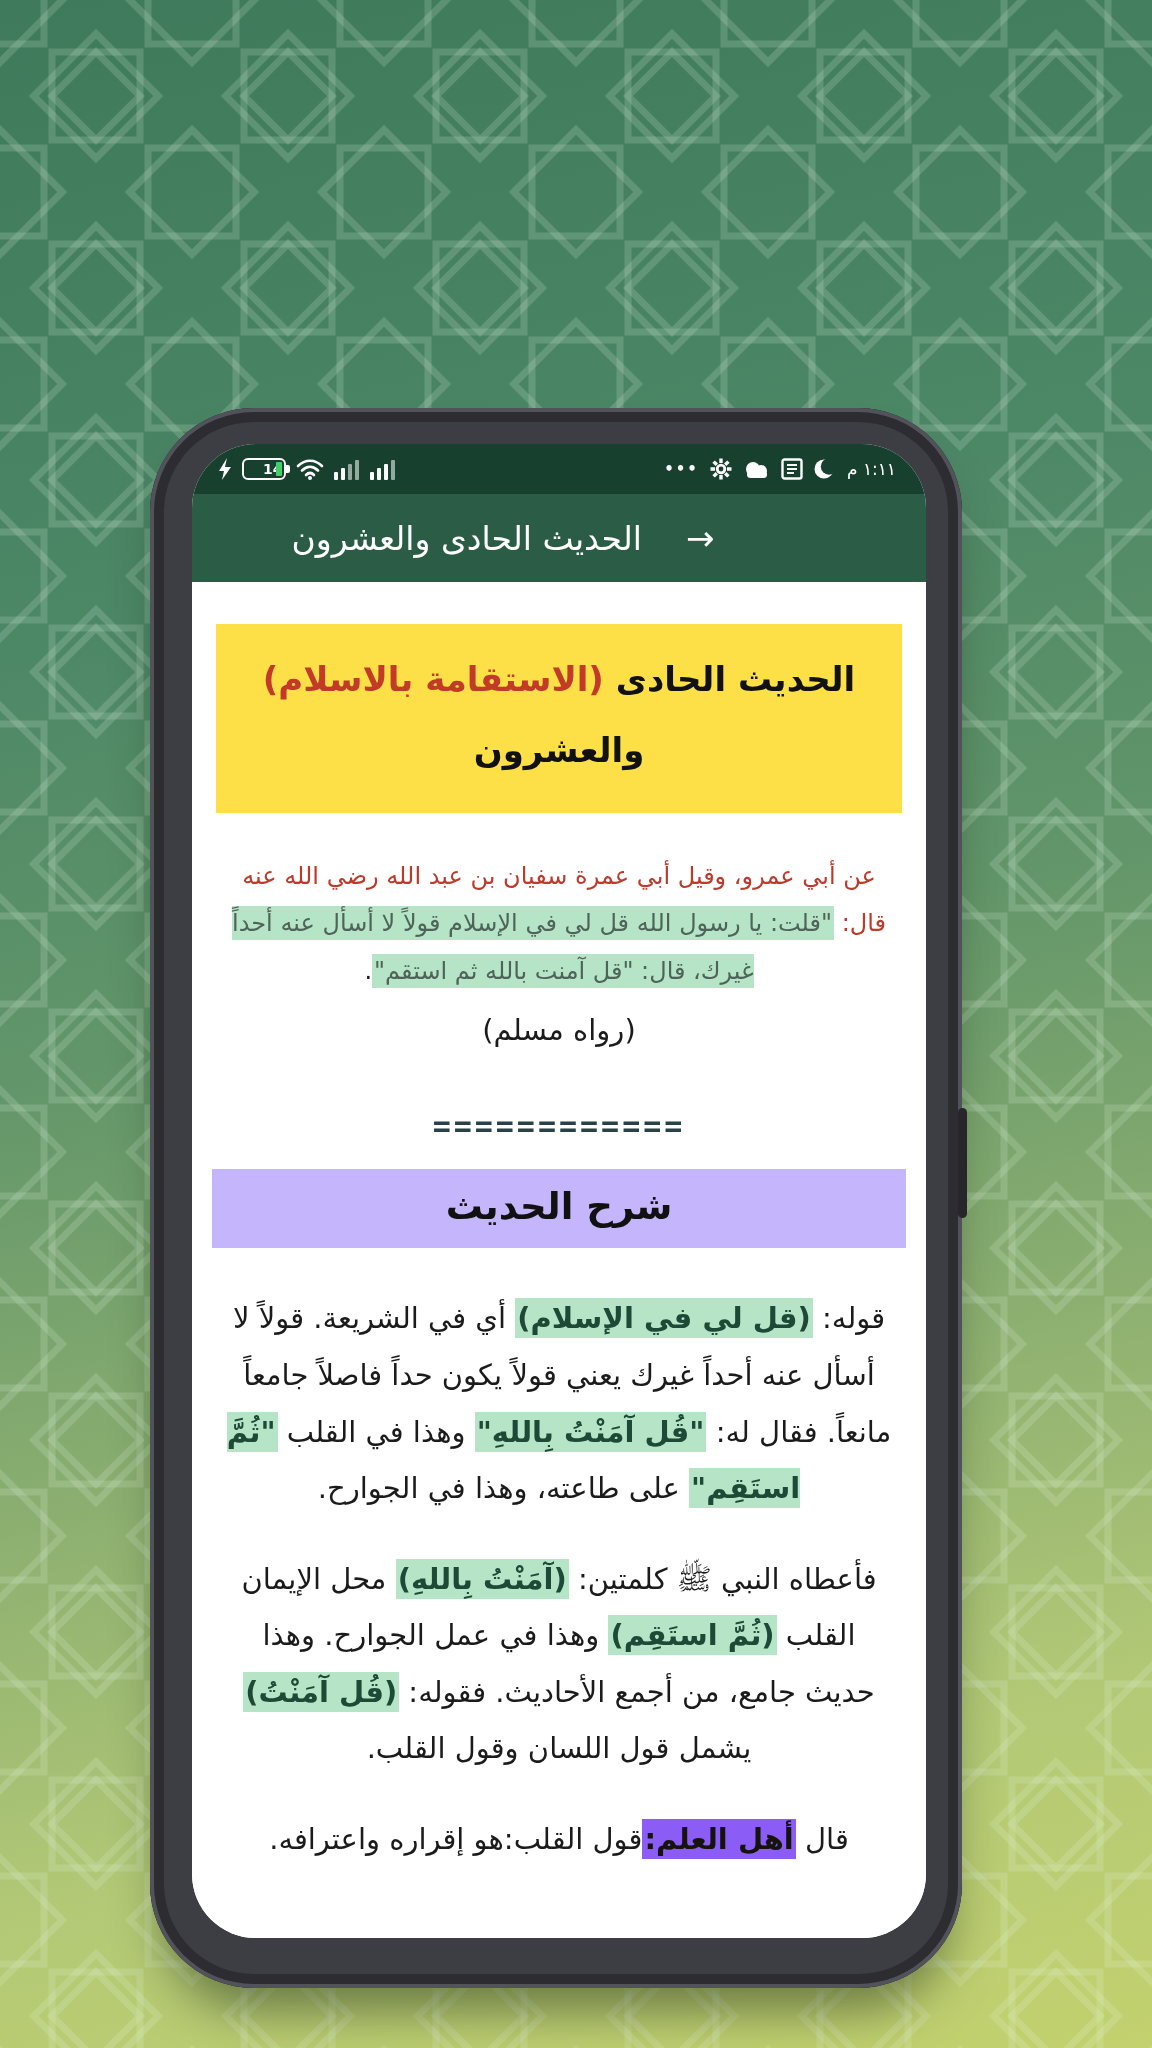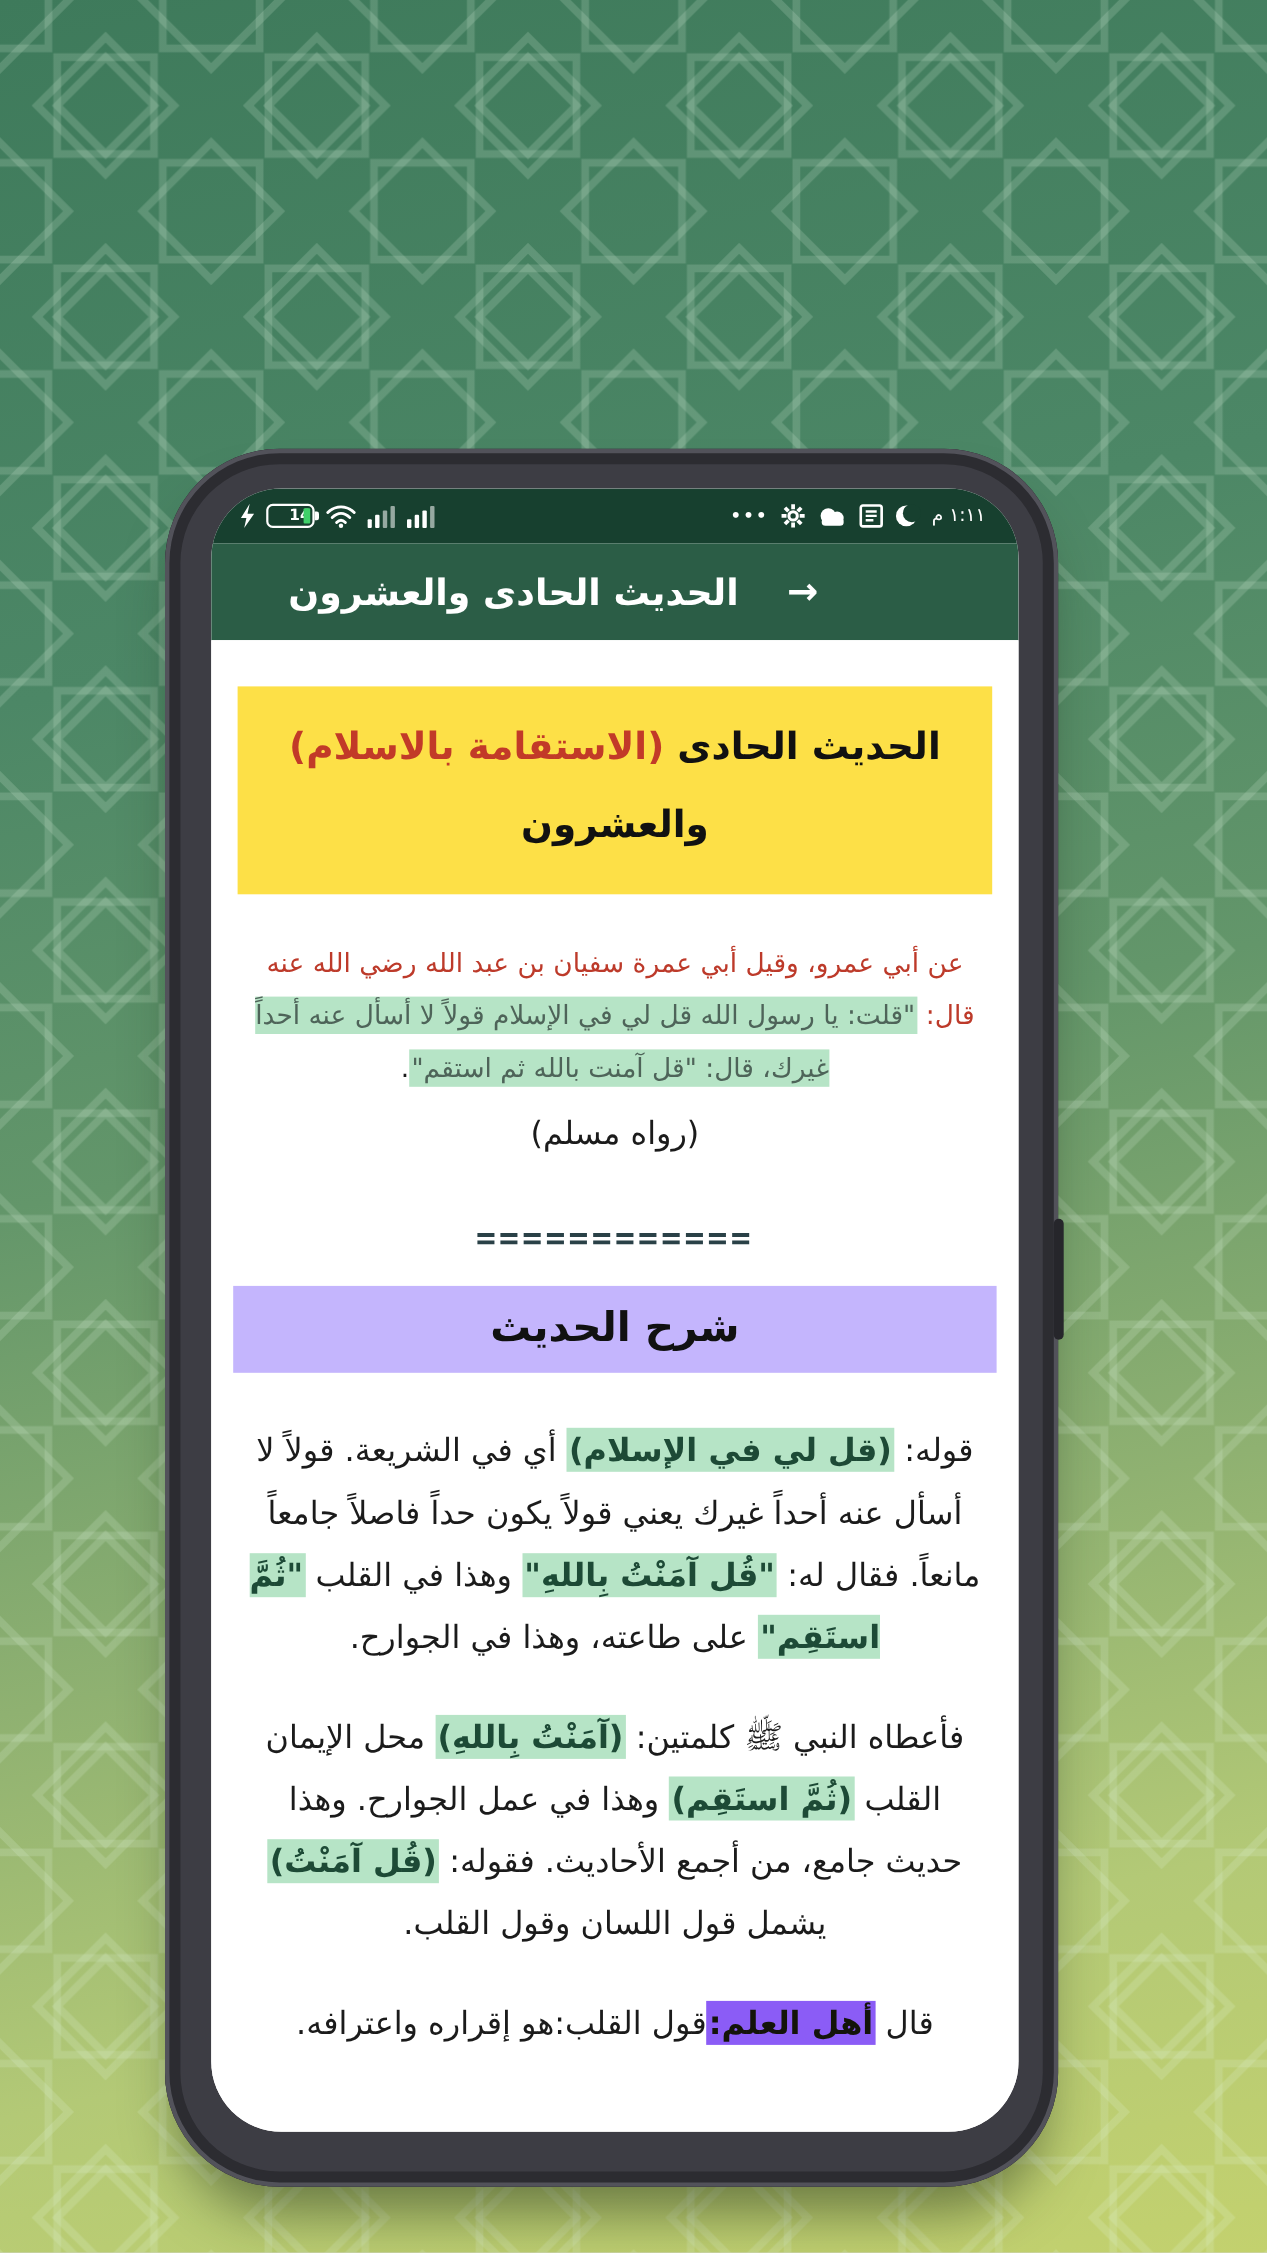--- a/index.html
+++ b/index.html
@@ -54,21 +54,21 @@
   .sb-dots{ font-size:15px; letter-spacing:2px; font-weight:bold; }
   .sb-time{ direction:rtl; font-size:17px; }
   .sb-icon{ display:inline-block; }
 
   
   .app-bar{
     height:88px; background:#2b5d46; color:#fff; flex:0 0 auto;
     display:flex; align-items:center; justify-content:center; gap:42px;
     transform:none;
   }
-  .app-bar-inner{ display:flex; align-items:center; gap:44px; transform:translateX(-56px);font-weight:bold; }
+  .app-bar-inner{ display:flex; align-items:center; gap:44px; transform:translateX(-56px); }
   .app-bar-title{ font-size:33px; letter-spacing:0; direction:rtl; }
   .back-arrow{ font-size:34px; cursor:pointer; line-height:1; }
 
   
   .content{
     flex:1 1 auto; background:#fff; overflow:hidden;
     direction:rtl; text-align:center; color:#151515;
     padding:0 6px;
   }
   .title-box{

